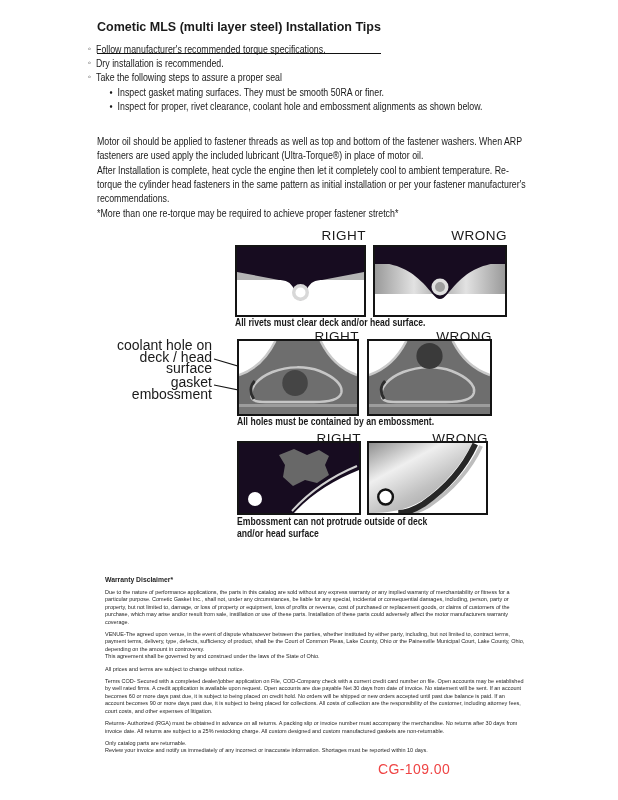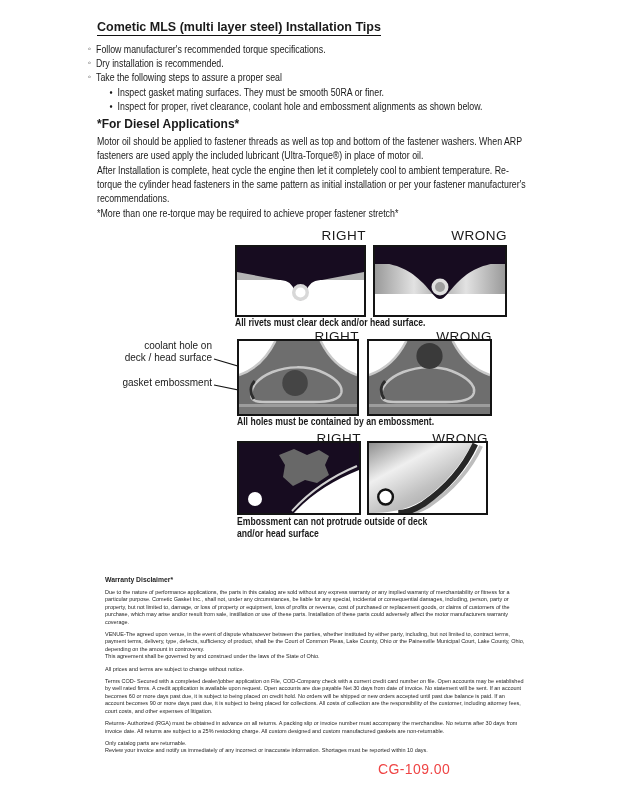--- a/index.html
+++ b/index.html
@@ -13,39 +13,39 @@
   }
   .abs{position:absolute;}
   .cond{transform:scaleX(0.8);transform-origin:0 0;}
   .cond82{transform:scaleX(0.82);transform-origin:0 0;}
 
   .title{
     top:20px;left:97px;
     font-size:12.5px;font-weight:700;
     white-space:nowrap;
   }
-  .title span{border-bottom:1.5px solid #111;padding-bottom:1px;}
+  .title span{border-bottom:1.5px solid #111;padding-bottom:19px;}
 
   .bullets{top:42px;left:88px;width:660px;font-size:11px;line-height:14.2px;}
   .b-row{display:flex;}
   .b-marker{width:10px;flex:0 0 10px;font-size:10px;}
   .b-sub{margin-left:27px;}
   .b-sub .b-marker{font-size:11px;}
 
   .diesel-h{top:117px;left:97px;font-size:12px;font-weight:700;white-space:nowrap;}
   .para{left:97px;width:545px;font-size:11px;line-height:14.2px;}
   .p1{top:134px;}
   .p2{top:163px;}
   .p3{top:206px;white-space:nowrap;}
 
   .dlabel{font-size:13.5px;letter-spacing:0.5px;text-align:right;white-space:nowrap;}
   .frame{border:2px solid #141414;background:#fff;line-height:0;}
   .caption{font-size:10.5px;font-weight:700;white-space:nowrap;}
 
-  .anno{font-size:10px;line-height:11.5px;text-align:right;}
+  .anno{font-size:14px;line-height:11.5px;text-align:right;}
 
   .smallblock{top:576px;left:105px;width:420px;color:#1f1f1f;}
   .sm-h{font-size:6.8px;font-weight:700;margin-bottom:6px;}
   .sm{font-size:5.5px;line-height:7.4px;}
   .gap{margin-top:5px;}
 
   .footer-code{top:761px;left:378px;font-size:14px;letter-spacing:0.4px;color:#ef4444;white-space:nowrap;}
 </style>
 </head>
 <body>
@@ -70,21 +70,20 @@
     <div class="b-row b-sub">
       <span class="b-marker">•</span>
       <span>Inspect gasket mating surfaces.  They must be smooth 50RA or finer.</span>
     </div>
     <div class="b-row b-sub">
       <span class="b-marker">•</span>
       <span>Inspect for proper, rivet clearance, coolant hole and embossment alignments as shown below.</span>
     </div>
   </div>
 
-  <div class="abs diesel-h">*For Diesel Applications*</div>
   <div class="abs para p1 cond">Motor oil should be applied to fastener threads as well as top and bottom of the fastener washers. When ARP fasteners are used apply the included lubricant (Ultra-Torque®) in place of motor oil.</div>
   <div class="abs para p2 cond">After Installation is complete, heat cycle the engine then let it completely cool to ambient temperature. Re-torque the cylinder head fasteners in the same pattern as initial installation or per your fastener manufacturer's recommendations.</div>
   <div class="abs para p3 cond">*More than one re-torque may be required to achieve proper fastener stretch*</div>
 
   <div class="abs dlabel" style="top:228px;left:235px;width:131px;">RIGHT</div>
   <div class="abs dlabel" style="top:228px;left:373px;width:134px;">WRONG</div>
 
   <div class="abs frame" style="top:245px;left:235px;">
     <svg viewBox="0 0 127 68" width="127" height="68">
       <rect width="127" height="68" fill="#170c20"></rect>

